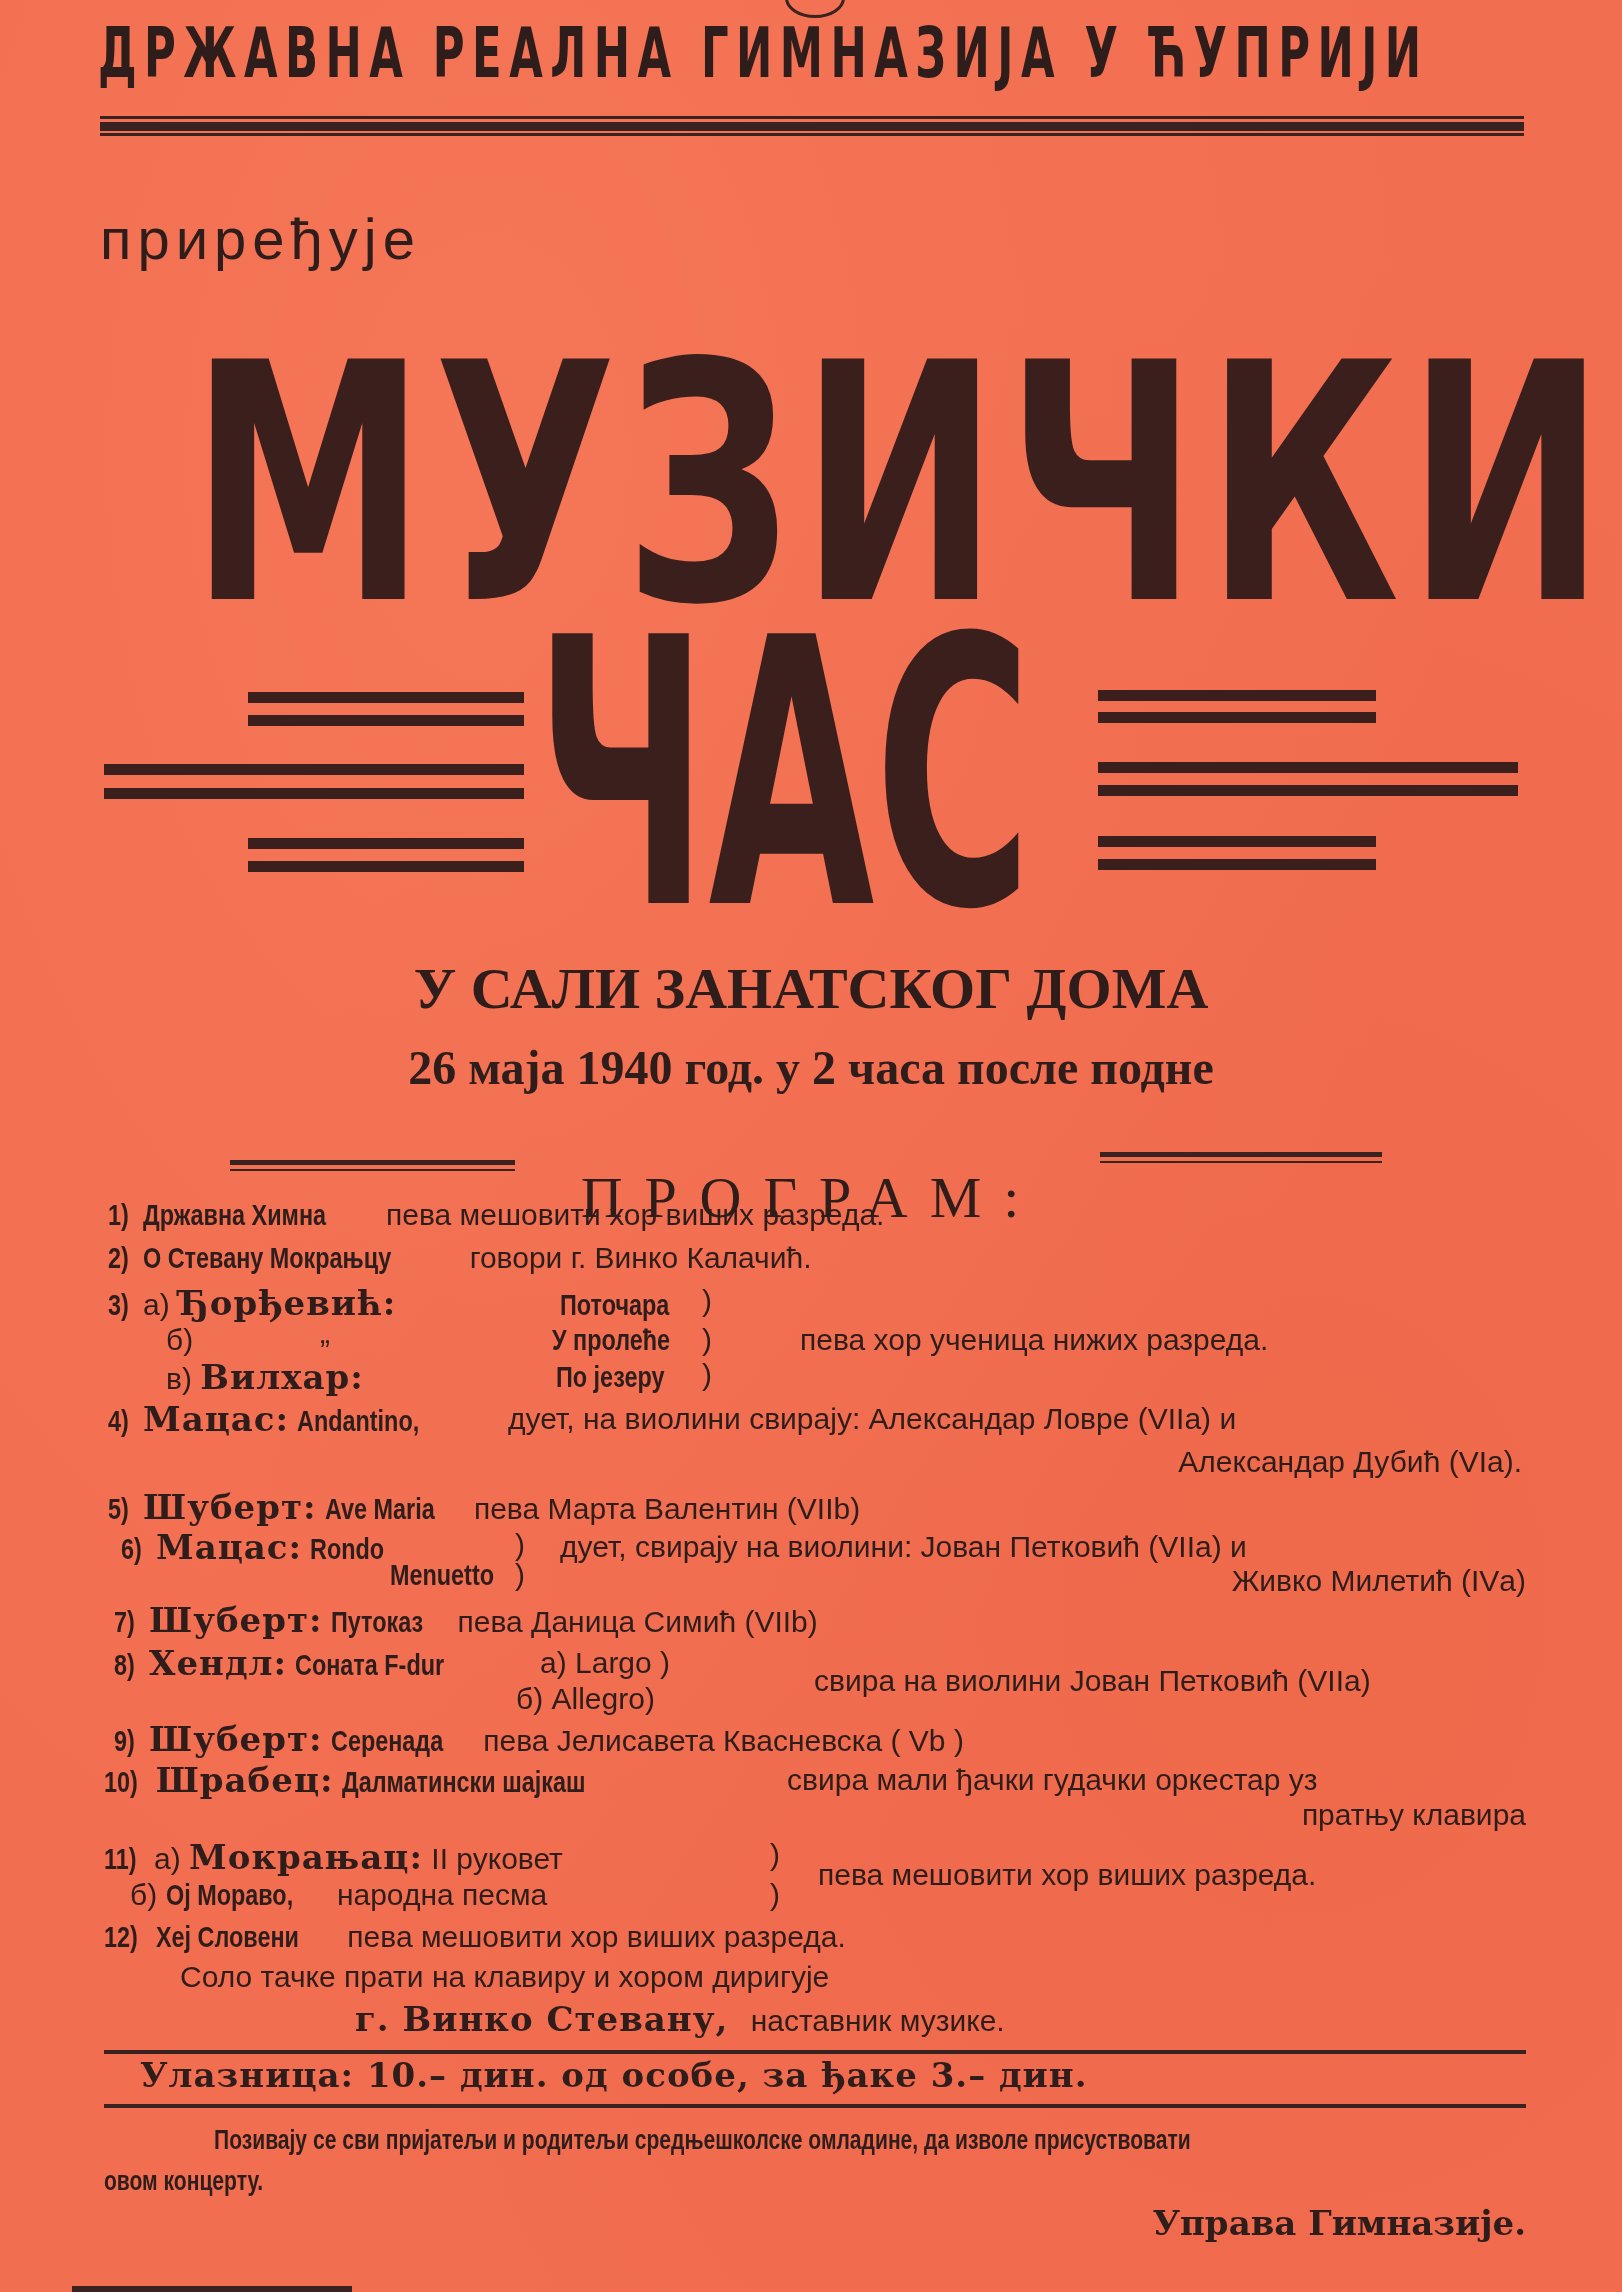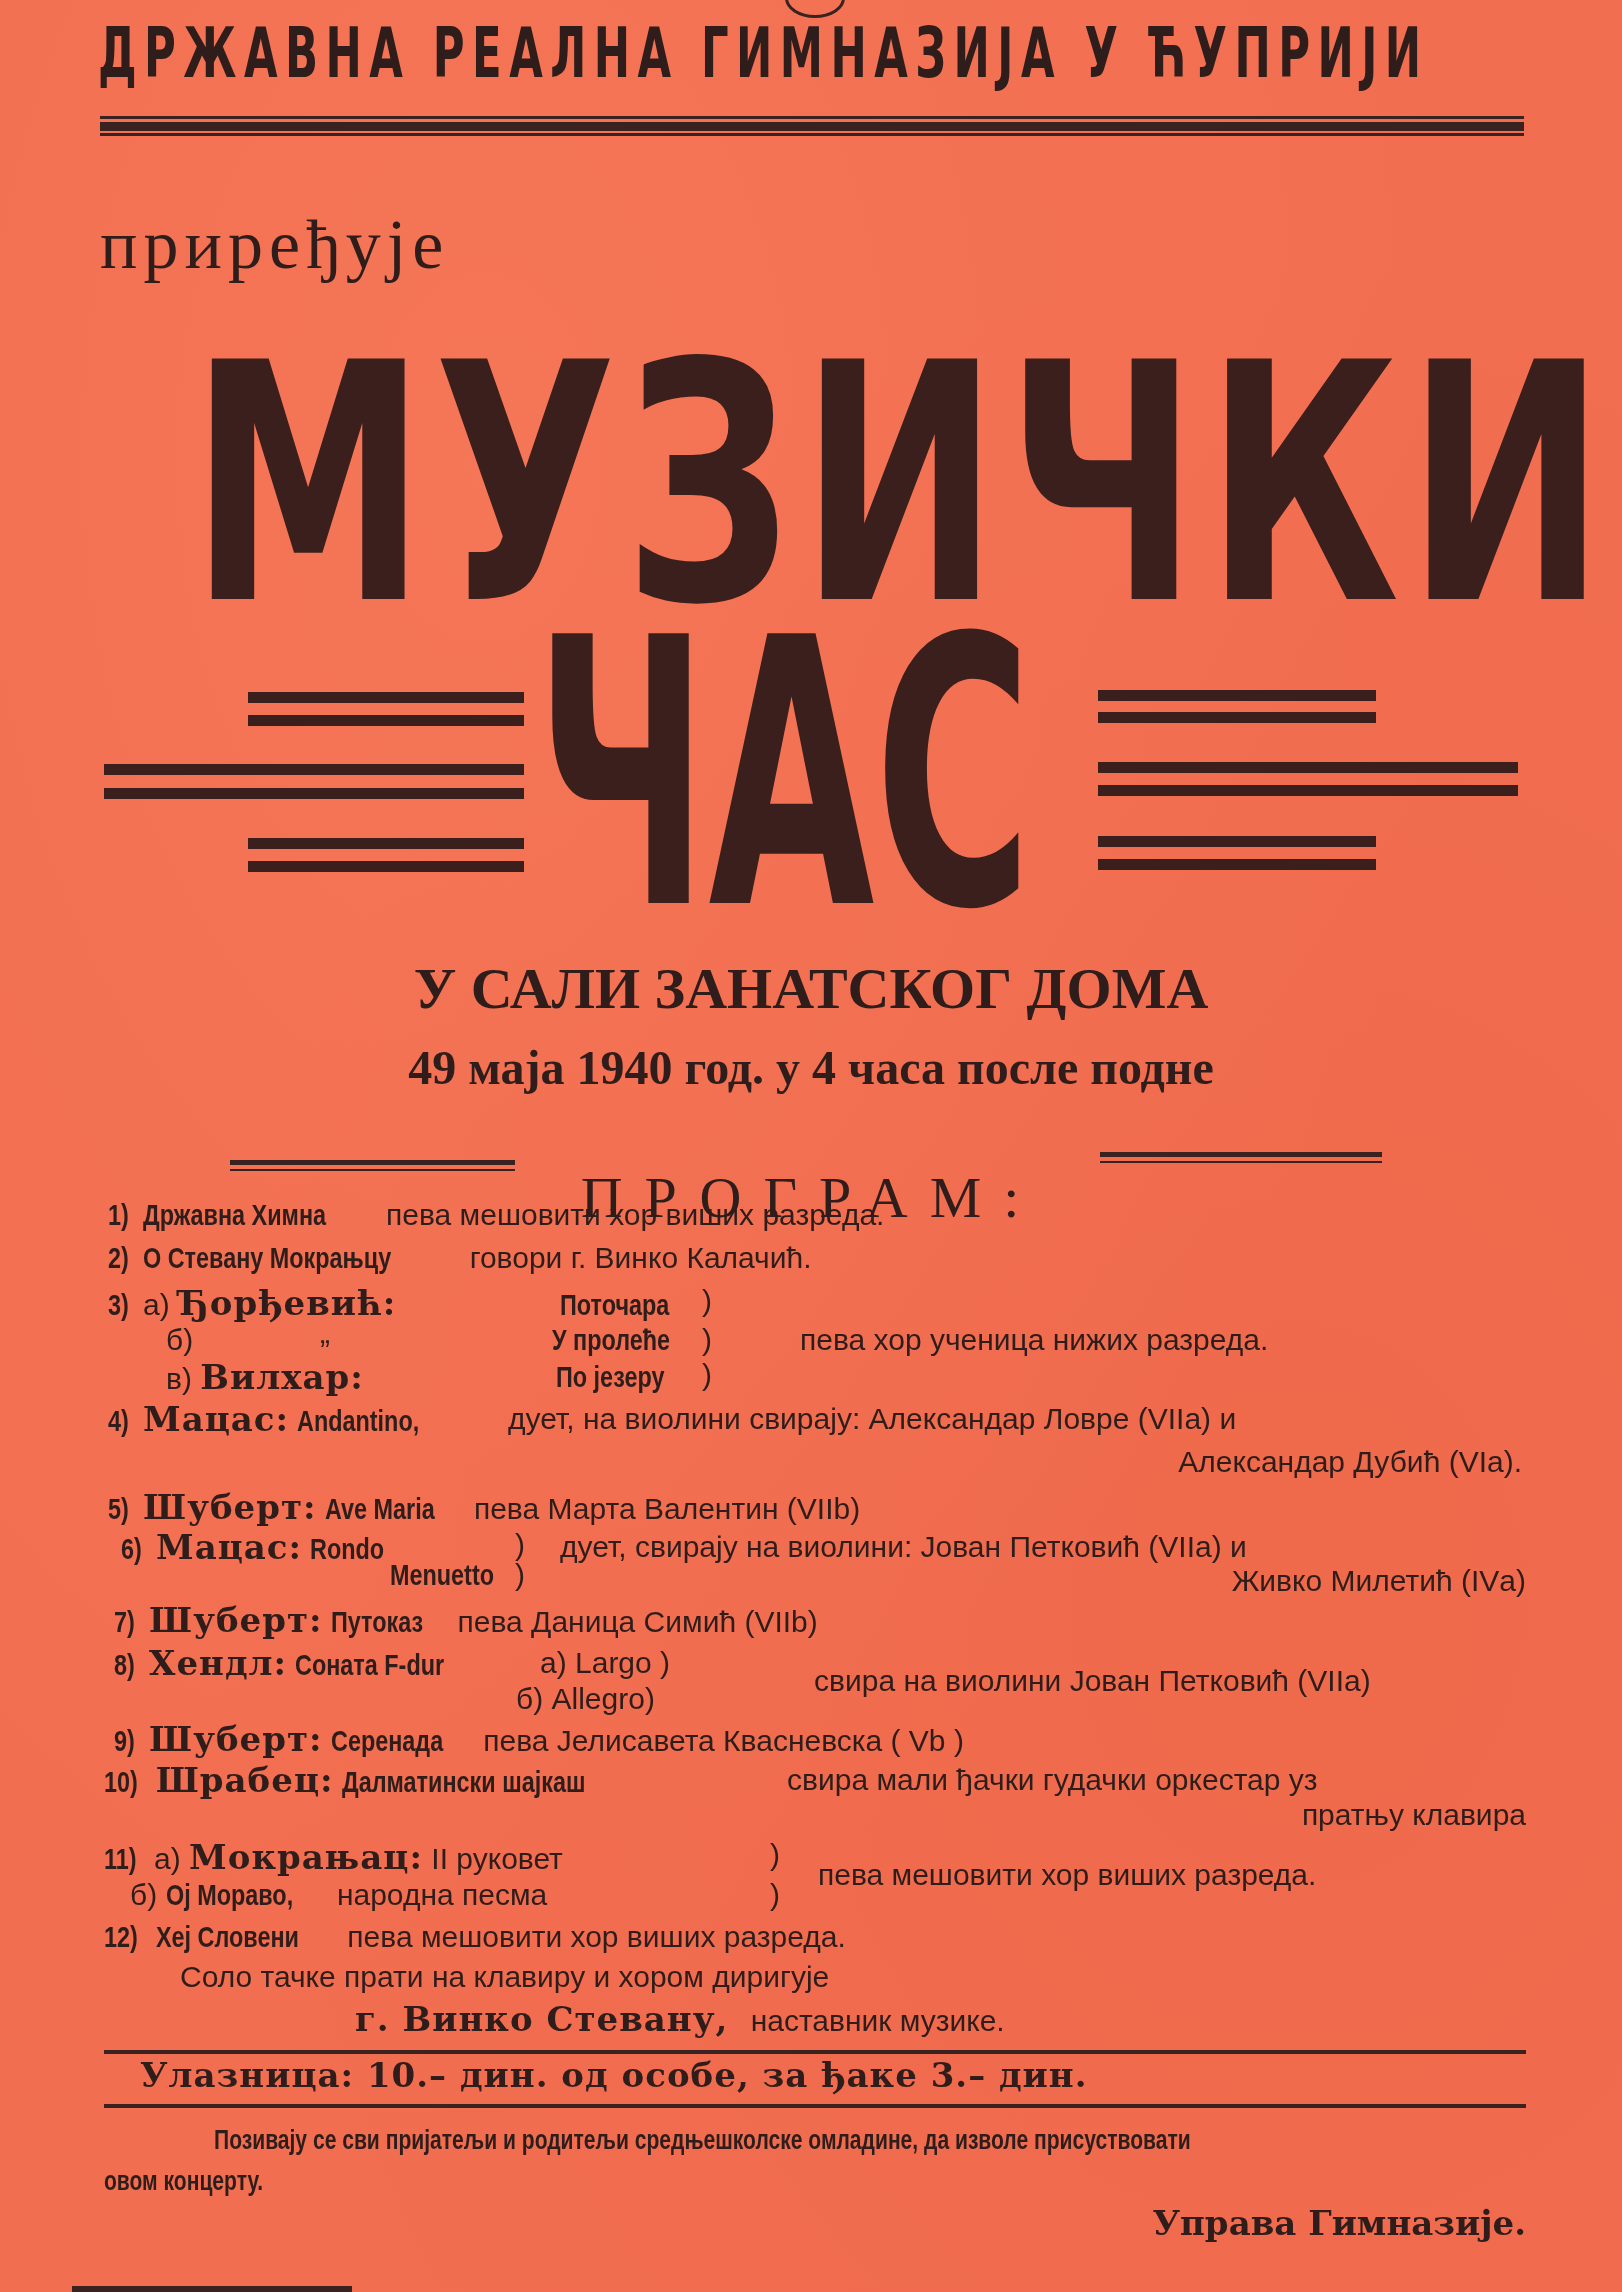--- a/index.html
+++ b/index.html
@@ -16,21 +16,21 @@
   .abs { position: absolute; }
   .ink { color: #2e1d1b; }
 
   
   .emblem { left: 785px; top: -22px; width: 54px; height: 34px; border-radius: 50%; border: 3px solid #3a2220; }
   .school { left: 98px; top: 18px; width: 1426px; font-family: "DejaVu Sans", sans-serif; font-weight: bold; font-size: 70px;
     letter-spacing: 12px; transform: scaleX(0.62); transform-origin: left top; white-space: nowrap; line-height: 1; width: 2300px; }
   .hr-thin { height: 3px; background: #3a2220; }
   .hr-thick { height: 9px; background: #3a2220; }
 
-  .prir { left: 100px; top: 205px; font-family: Liberation Serif, serif; font-size: 70px; letter-spacing: 6px; }
+  .prir { left: 100px; top: 205px; font-family: Liberation Sans, sans-serif; font-size: 58px; letter-spacing: 6px; }
 
   .title1 { left: 190px; top: 320px; font-family: "DejaVu Sans", sans-serif; font-weight: bold; font-size: 330px;
     line-height: 1; transform: scaleX(0.72); transform-origin: left top; white-space: nowrap; color: #3b1f1c; letter-spacing: 10px; }
   .title2 { left: 535px; top: 590px; font-family: "DejaVu Sans", sans-serif; font-weight: bold; font-size: 370px;
     line-height: 1; transform: scaleX(0.58); transform-origin: left top; white-space: nowrap; color: #3b1f1c; }
 
   .bar { height: 11px; background: #3b1f1c; }
 
   .venue { left: 0; width: 1622px; top: 955px; text-align: center; font-family: "Liberation Serif", serif; font-weight: bold; font-size: 58px; }
   .date { left: 0; width: 1622px; top: 1040px; text-align: center; font-family: "Liberation Serif", serif; font-weight: bold; font-size: 48px; }
@@ -68,21 +68,21 @@
 <div class="abs bar" style="left:248px; top:861px; width:276px;"></div>
 
 <div class="abs bar" style="left:1098px; top:690px; width:278px;"></div>
 <div class="abs bar" style="left:1098px; top:712px; width:278px;"></div>
 <div class="abs bar" style="left:1098px; top:762px; width:420px;"></div>
 <div class="abs bar" style="left:1098px; top:785px; width:420px;"></div>
 <div class="abs bar" style="left:1098px; top:836px; width:278px;"></div>
 <div class="abs bar" style="left:1098px; top:859px; width:278px;"></div>
 
 <div class="abs venue ink">У САЛИ ЗАНАТСКОГ ДОМА</div>
-<div class="abs date ink">49 маја 1940 год. у 4 часа после подне</div>
+<div class="abs date ink">26 маја 1940 год. у 2 часа после подне</div>
 
 <div class="abs hr-thick" style="left:230px; top:1160px; width:285px; height:5px;"></div>
 <div class="abs hr-thin" style="left:230px; top:1169px; width:285px; height:2px;"></div>
 <div class="abs prog-head ink">ПРОГРАМ:</div>
 <div class="abs hr-thick" style="left:1100px; top:1152px; width:282px; height:5px;"></div>
 <div class="abs hr-thin" style="left:1100px; top:1161px; width:282px; height:2px;"></div>
 
 <div class="line ink" style="left:108px; top:1200px;">
   <span class="cond">1)</span>
   <span class="cond">Државна Химна</span>

